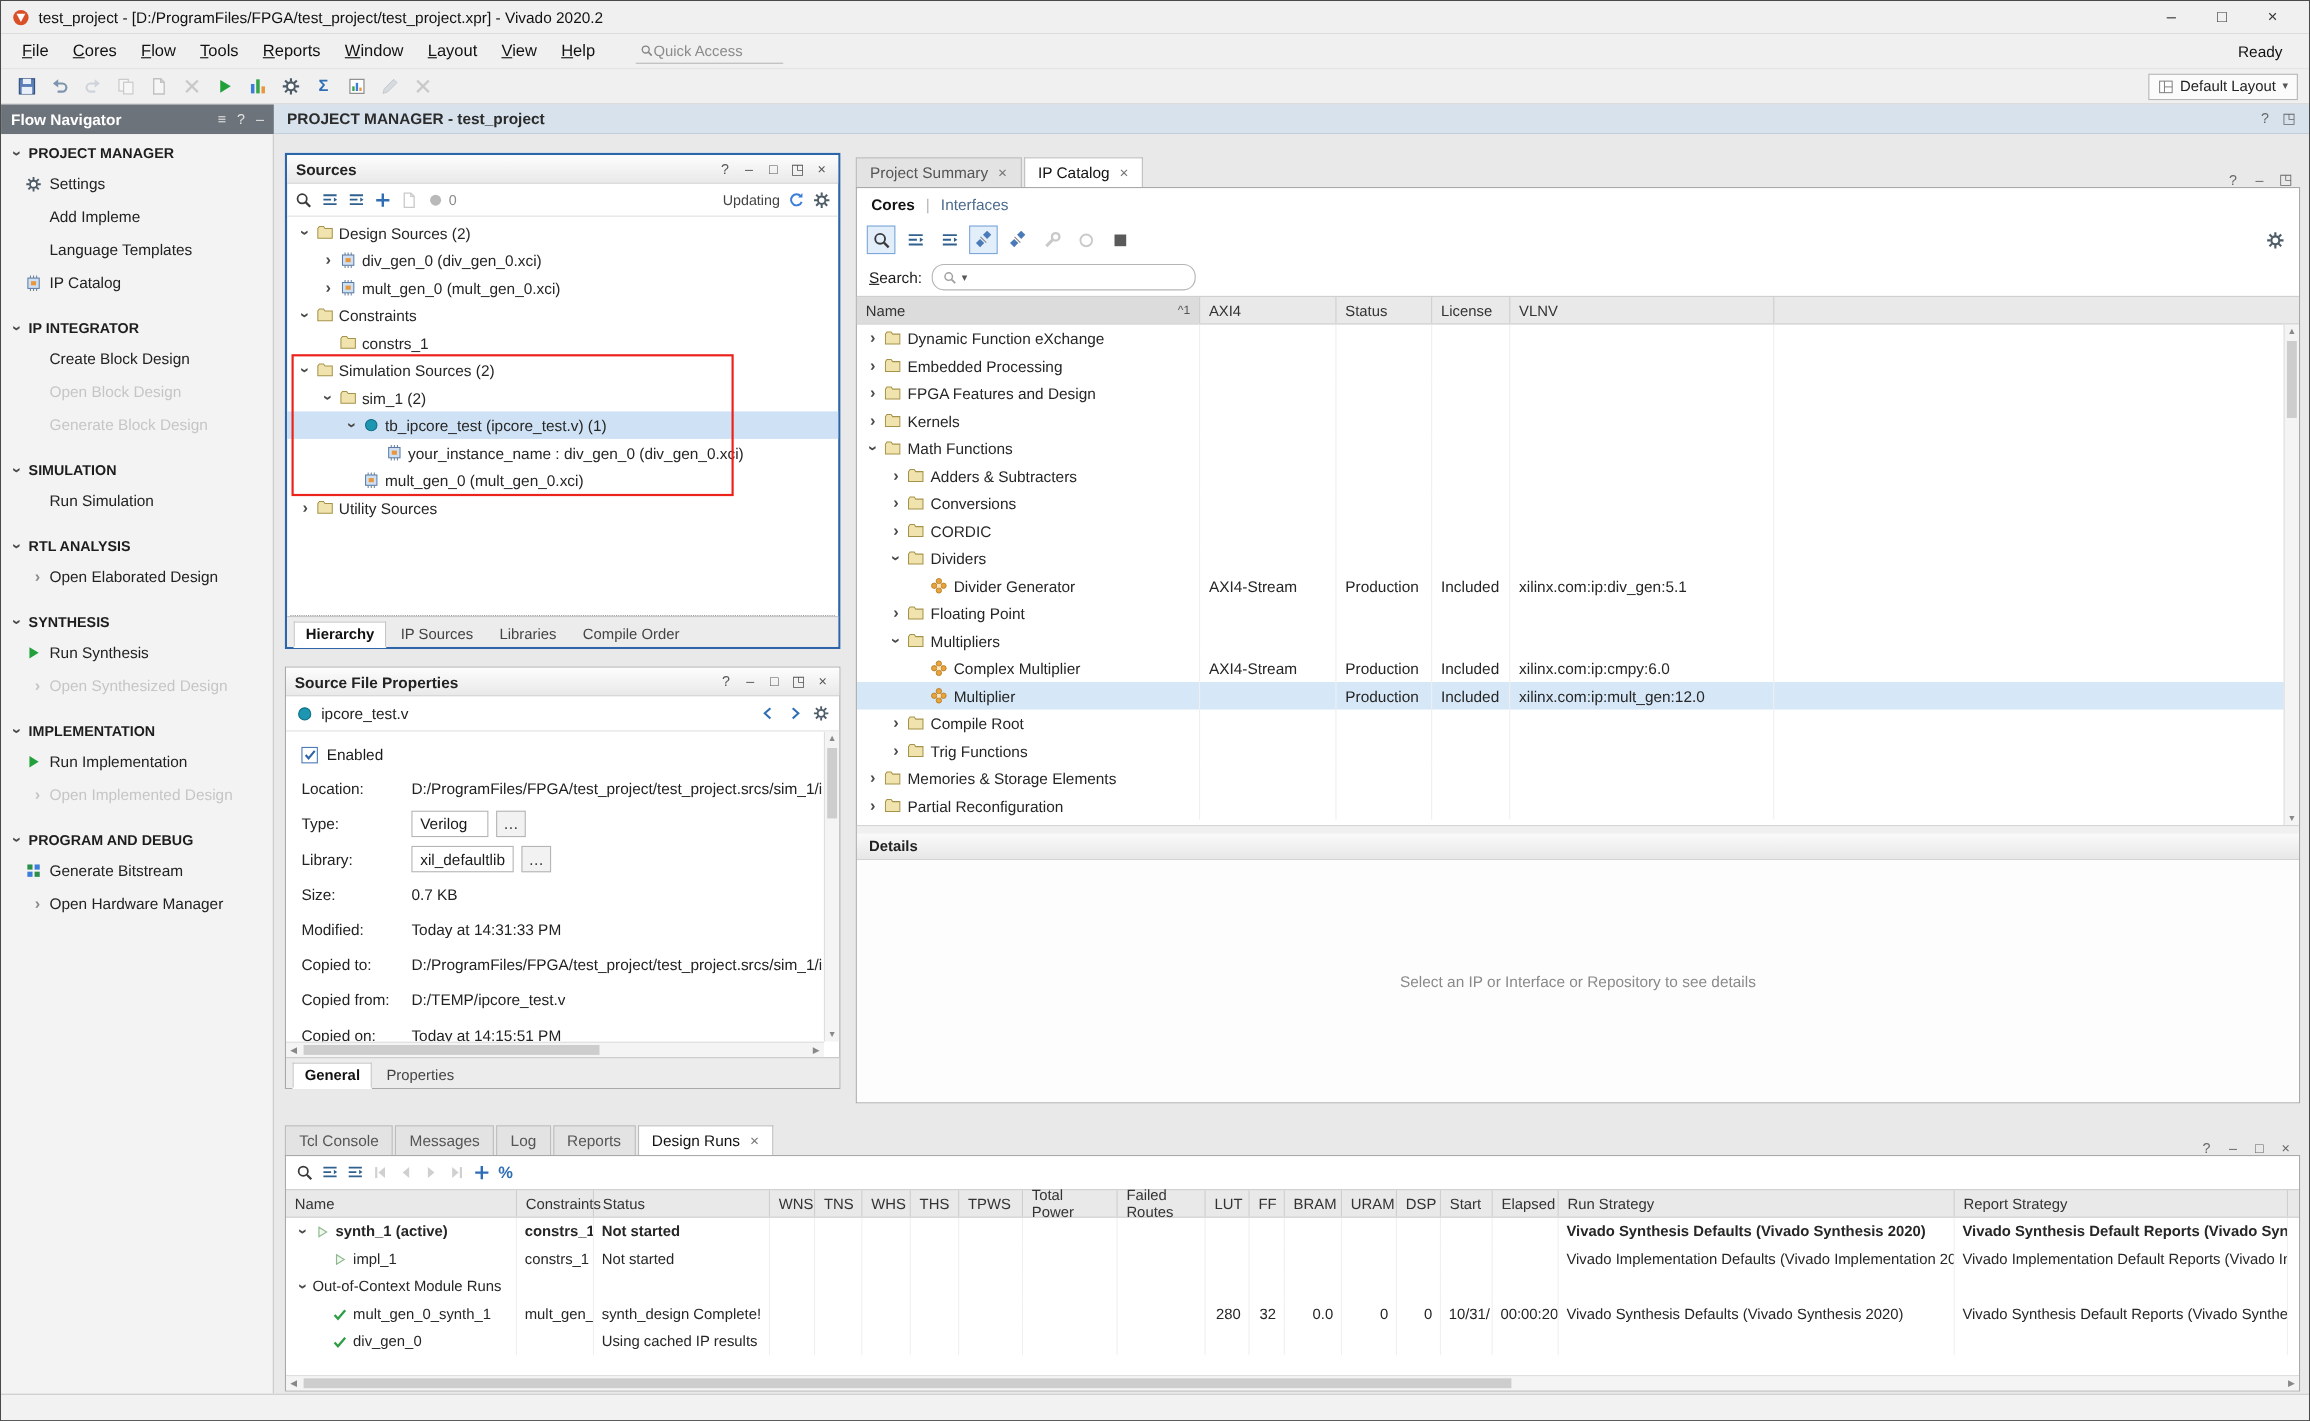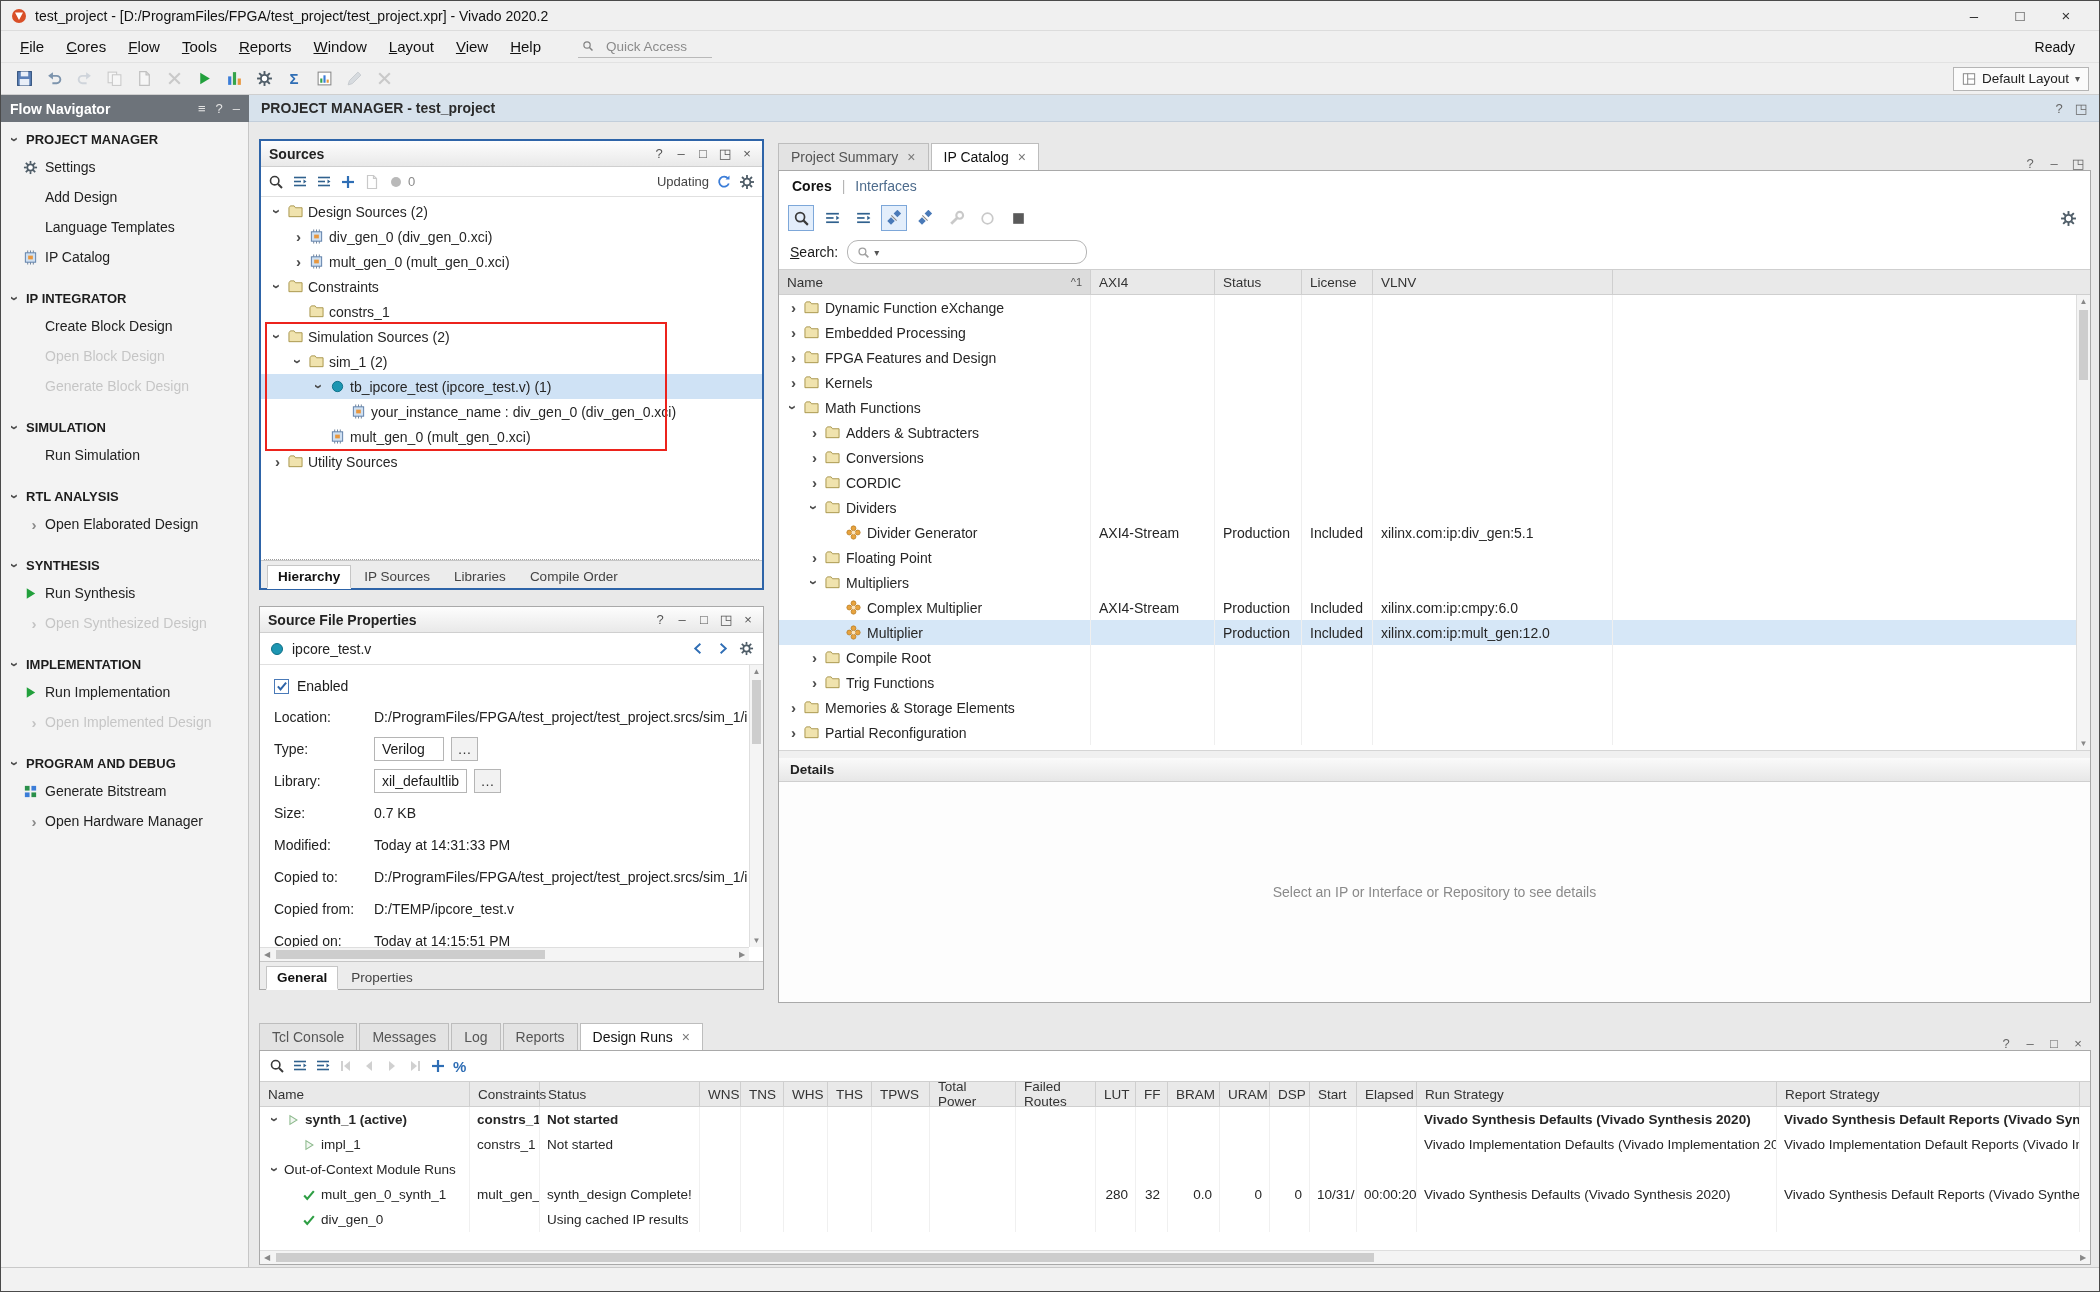--- a/index.html
+++ b/index.html
@@ -12,21 +12,21 @@
   .title-text{font-size:14px;color:#111;}
   .win-controls{margin-left:auto;display:flex;}
   .wc{width:46px;height:28px;display:flex;align-items:center;justify-content:center;font-size:15px;color:#333;}
   .icn{display:inline-flex;align-items:center;justify-content:center;}
   .icn svg{width:16px;height:16px;}
 
   
   .menubar{position:absolute;top:30px;height:32px;left:0;right:0;display:flex;align-items:center;padding:0 8px;background:#f0f0f0;border-bottom:1px solid #e2e2e2;}
   .mn{display:inline-block;padding:4px 11px;font-size:15px;color:#111;}
   .mn::first-letter{text-decoration:underline;}
-  .quick-access{margin-left:26px;width:134px;height:22px;border-bottom:1px solid #b9b9b9;display:flex;align-items:center;gap:12px;color:#8b8b8b;font-size:13.5px;padding:0 4px;}
+  .quick-access{margin-left:26px;width:134px;height:22px;border-bottom:1px solid #b9b9b9;display:flex;align-items:center;gap:0;color:#8b8b8b;font-size:13.5px;padding:0 4px;}
   .quick-access svg{width:12px;height:12px;opacity:.6;}
   .ready{margin-left:auto;font-size:14px;padding-right:16px;color:#111;}
 
   
   .toolbar{position:absolute;top:62px;height:32px;left:0;right:0;background:#f0f0f0;border-bottom:1px solid #cfcfcf;display:flex;align-items:center;padding:0 10px;gap:4px;}
   .tbtn{width:26px;height:26px;display:inline-flex;align-items:center;justify-content:center;}
   .tbtn svg{width:17px;height:17px;}
   .dis{opacity:.45;}
   .txt-blue{color:#2f6eb5;font-weight:bold;font-size:15px;}
   .layout-select{margin-left:auto;height:24px;border:1px solid #b5b5b5;background:#fbfbfb;display:flex;align-items:center;gap:6px;padding:0 8px;font-size:13.5px;color:#222;}
@@ -331,21 +331,21 @@
               <line x1="3" y1="13" x2="5.2" y2="10.8"></line>
               <line x1="10.8" y1="5.2" x2="13" y2="3"></line>
             </g>
             <circle cx="8" cy="8" r="3.4" fill="#fff" stroke="#4d5b66" stroke-width="1.8"></circle>
           </svg>
         </span>
         <span class="fn-label">Settings</span>
       </div>
       <div class="fn-item ">
         <span class="fn-sp"></span>
-        <span class="fn-label">Add Design</span>
+        <span class="fn-label">Add Impleme</span>
       </div>
       <div class="fn-item ">
         <span class="fn-sp"></span>
         <span class="fn-label">Language Templates</span>
       </div>
       <div class="fn-item ">
         <span class="icn">
           <svg viewBox="0 0 16 16">
             <g stroke="#6b7f99">
               <line x1="5" y1="0.5" x2="5" y2="3"></line>

